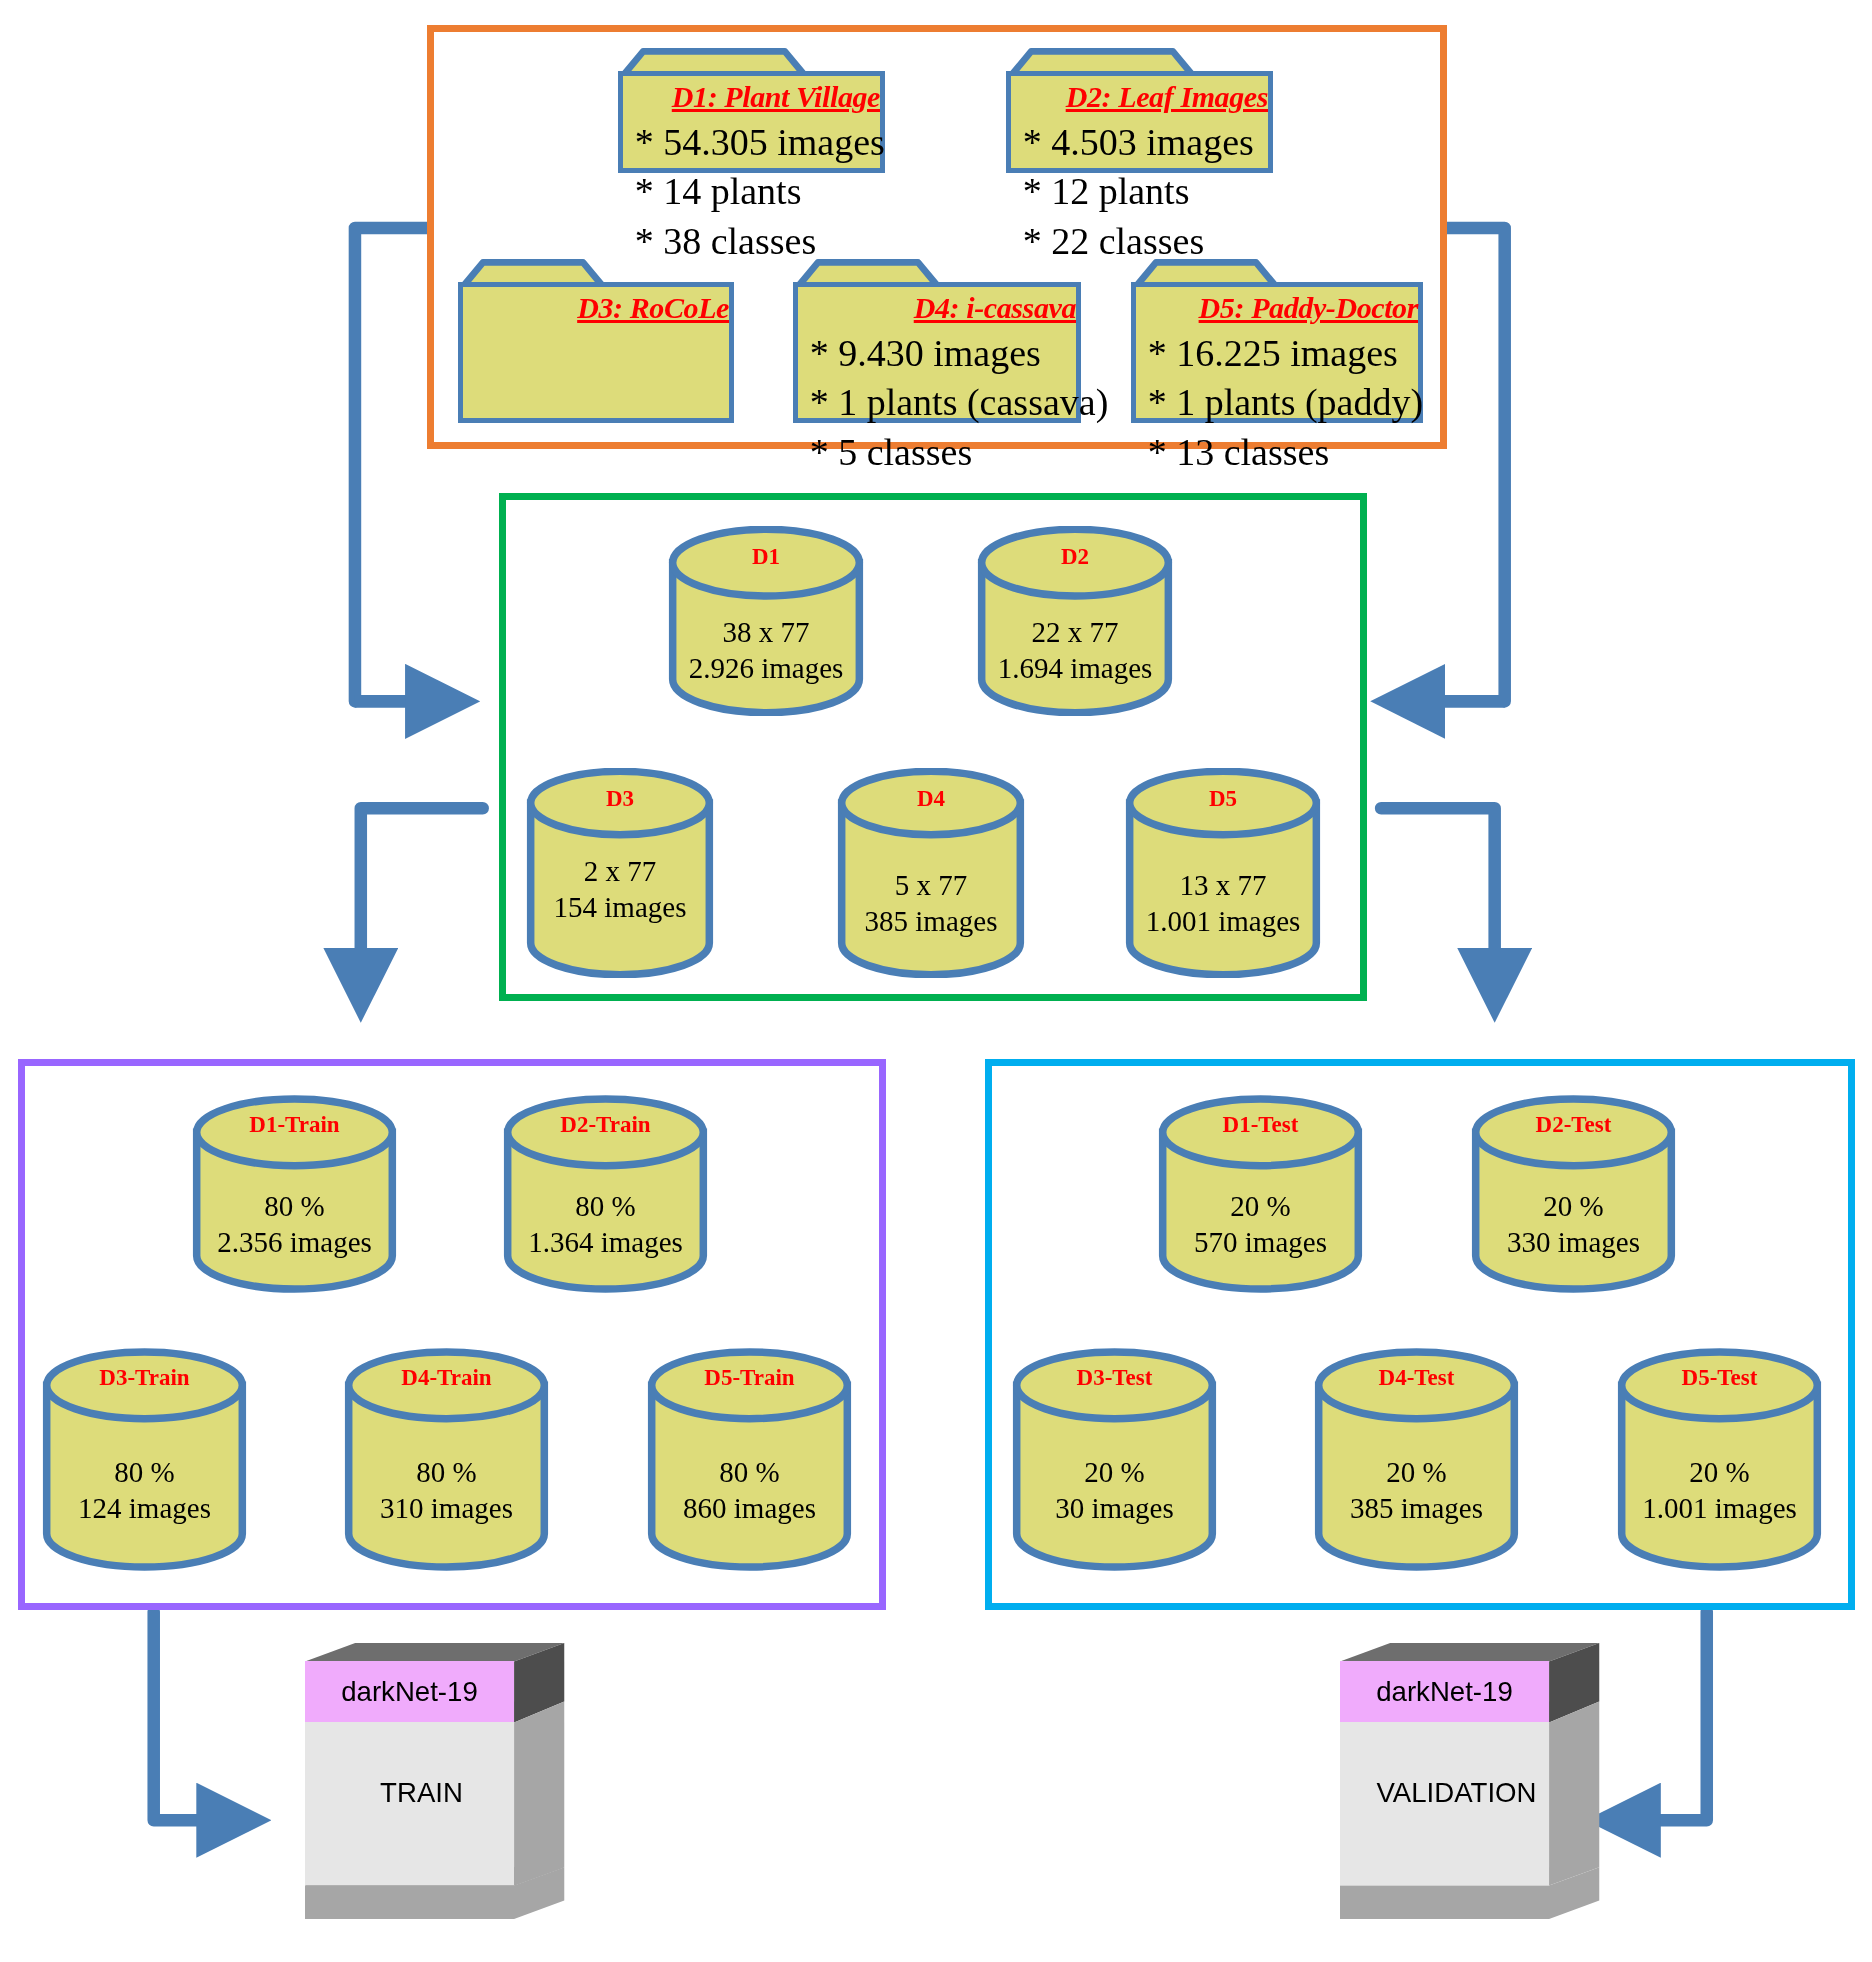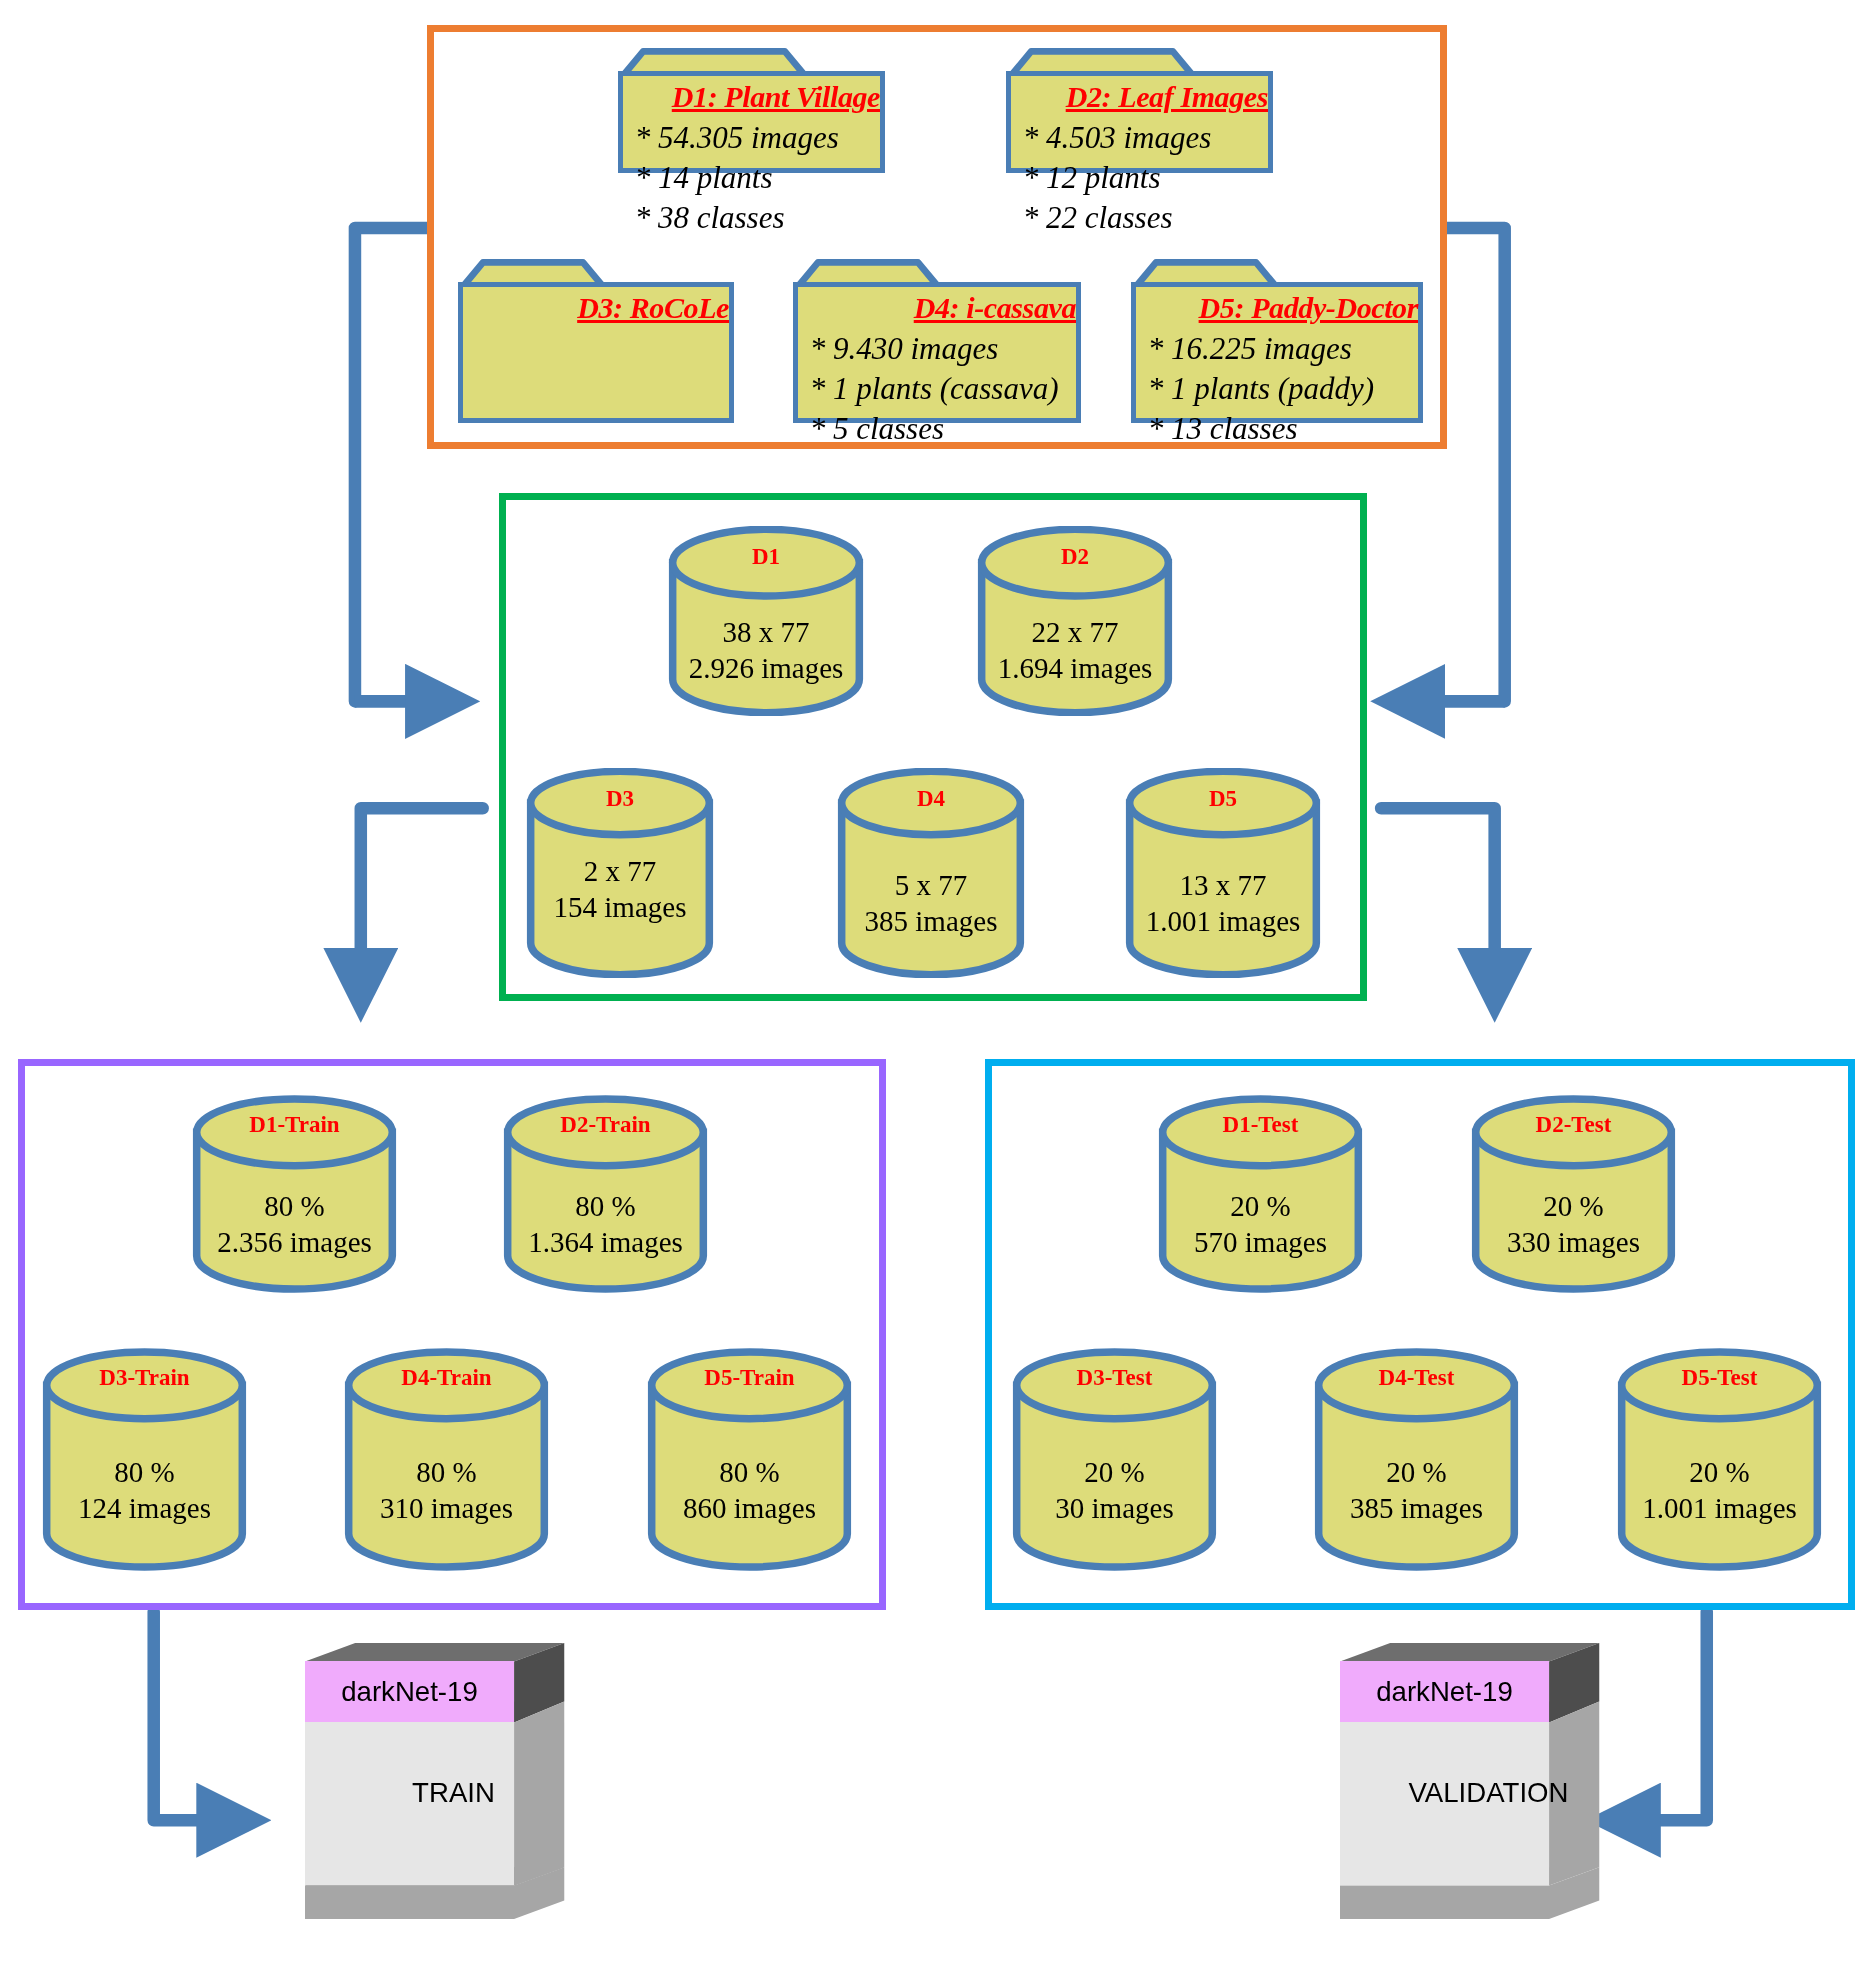--- a/index.html
+++ b/index.html
@@ -17,40 +17,40 @@
   
   .folder{position:absolute;}
   .folder .tab{position:absolute;left:0;top:0;height:28px;}
   .folder .tab svg{display:block;}
   .folder .body{position:absolute;left:0;top:23.4px;right:0;bottom:0;
     background:#DDDC7A;border:5.8px solid #4A7EB5;box-sizing:border-box;}
   .folder .ftitle{color:#FF0000;font-weight:bold;font-style:italic;
     text-decoration:underline;text-align:right;font-size:30px;
     line-height:1.05;margin-top:5px;letter-spacing:-0.4px;}
   .folder ul{list-style:none;margin:5px 0 0 0;padding:0 0 0 11.7px;}
-  .folder li{font-size:31px;color:#000;line-height:1.30;white-space:nowrap;font-style:italic;}
+  .folder li{font-size:38px;color:#000;line-height:1.30;white-space:nowrap;}
 
   
   .cyl{position:absolute;}
   .cyl .shape{position:absolute;left:0;top:0;width:100%;height:100%;}
   .cyl .ctitle{color:#FF0000;font-weight:bold;font-size:23px;white-space:nowrap;}
   .cyl .cline{color:#000;font-size:29px;white-space:nowrap;line-height:1.25;}
   .cyl .cbody{position:absolute;left:0;right:0;display:flex;flex-direction:column;
     align-items:center;}
 
   
   .net3d{position:absolute;}
   .net3d .front{position:absolute;left:0;top:18.4px;width:209px;height:224px;
     background:#E6E6E6;}
   .net3d .hdr{position:absolute;left:0;top:18.4px;width:209px;height:61px;
     background:#f0abfc;display:flex;align-items:center;justify-content:center;}
   .net3d .hdr span{font-family:"Liberation Sans","DejaVu Sans",sans-serif;
     font-size:27.6px;color:#000;}
   .net3d .label{position:absolute;left:0;top:134px;width:233px;text-align:center;
-    font-family:"Liberation Sans","DejaVu Sans",sans-serif;font-size:27.6px;color:#000;padding-left:32px;}
+    font-family:"Liberation Sans","DejaVu Sans",sans-serif;font-size:27.6px;color:#000;}
   .net3d svg{position:absolute;left:0;top:0;overflow:visible;}
 
   
   .conn{position:absolute;left:0;top:0;width:1873px;height:1963px;
         pointer-events:none;}
 </style>
 </head>
 <body>
 
 <div class="stage">

